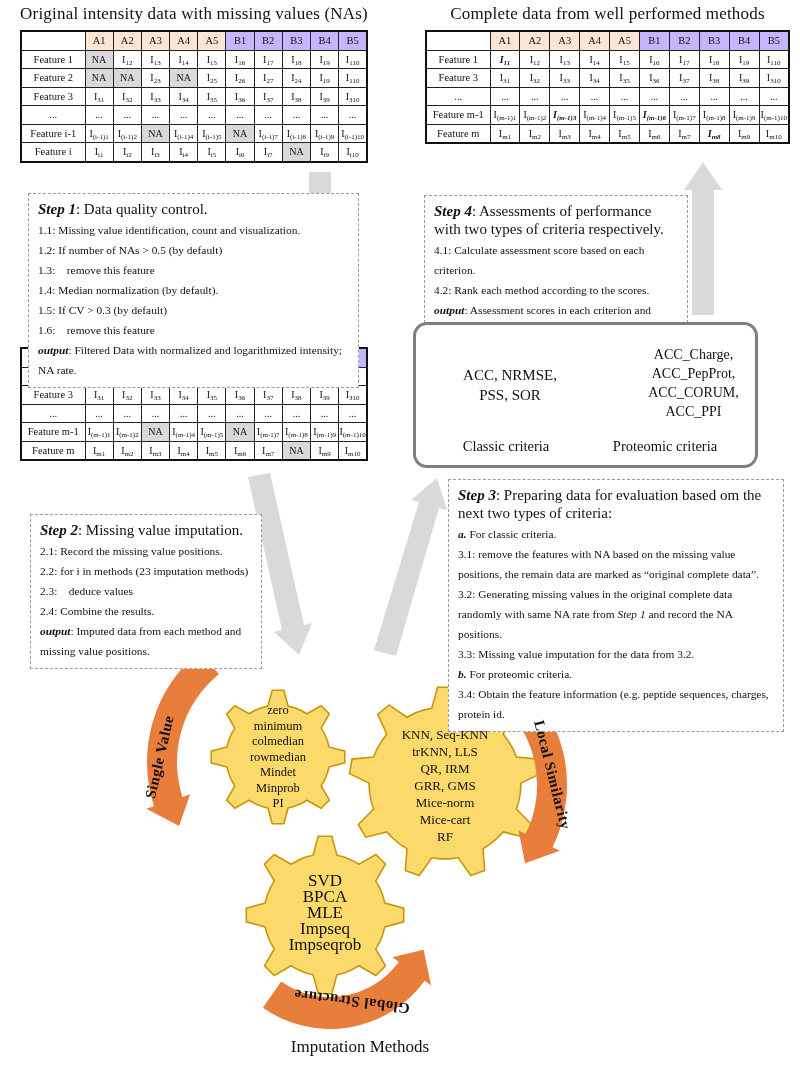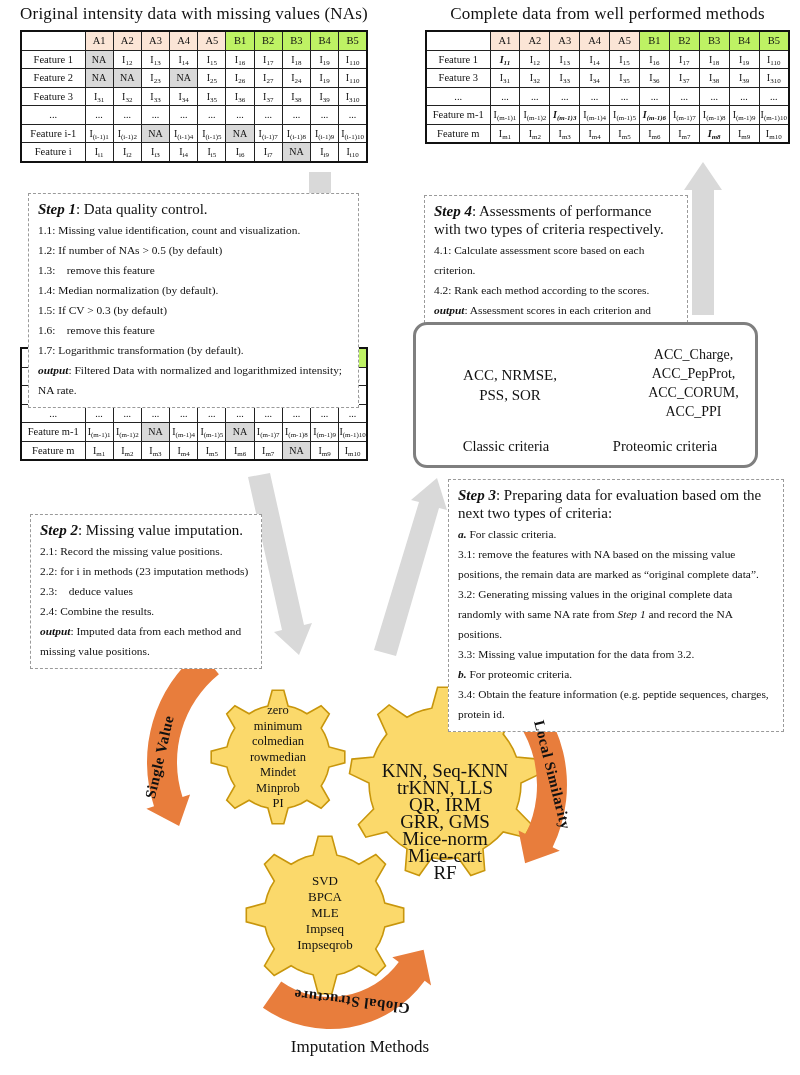--- a/index.html
+++ b/index.html
@@ -6,21 +6,21 @@
   .canvas{position:relative;width:800px;height:1075px;background:#fff;overflow:hidden;
           font-family:"Liberation Serif","DejaVu Serif",serif;color:#111;padding-left:21px;}
   svg.layer{position:absolute;left:0;top:0;}
   .fig-title{position:absolute;text-align:center;font-size:17px;letter-spacing:.2px;}
   .tblwrap{position:absolute;}
   .tblwrap table{border-collapse:collapse;table-layout:fixed;width:100%;border:2px solid #111;}
   .tblwrap td,.tblwrap th{border:1px solid #222;height:17.5px;text-align:center;vertical-align:middle;
       font-size:10px;font-weight:400;padding:0;overflow:hidden;white-space:nowrap;}
   .tblwrap th.blank{background:#fff;}
   .tblwrap th.hA{background:#FBE5D6;font-size:10.5px;}
-  .tblwrap th.hB{background:#bef264;font-size:10.5px;}
+  .tblwrap th.hB{background:#c4b5fd;font-size:10.5px;}
   .tblwrap td.rowlabel{font-size:10.5px;}
   .tblwrap td.na{background:#D9D9D9;}
   .tblwrap sub{font-size:7px;vertical-align:-2px;line-height:0;}
   .stepbox{position:absolute;border:1.6px dashed #9a9a9a;background:#fff;padding:6px 9px 7px 9px;box-sizing:border-box;}
   .step-title{font-size:15px;line-height:18px;margin-bottom:2px;}
   .step-title .sp{font-weight:700;font-style:italic;}
   .step-lines{font-size:11.4px;line-height:20px;}
   .step-lines b i, .step-lines b{font-weight:700;}
   .criteria-panel{position:absolute;border:3px solid #7F7F7F;border-radius:14px;background:#fff;}
   .scroll-text{position:absolute;font-size:15px;line-height:20px;text-align:center;white-space:nowrap;}
@@ -406,21 +406,20 @@
 
   <div class="stepbox" style="left:28px;top:193px;width:331px;font-family:Liberation Serif, serif;">
     <div class="step-title"><span class="sp">Step 1</span><span>: Data quality control.</span></div>
     <div class="step-lines">
         <div>1.1: Missing value identification, count and visualization.</div>
         <div>1.2: If number of NAs &gt; 0.5 (by default)</div>
         <div>1.3:&nbsp;&nbsp;&nbsp;&nbsp;remove this feature</div>
         <div>1.4: Median normalization (by default).</div>
         <div>1.5: If CV &gt; 0.3 (by default)</div>
         <div>1.6:&nbsp;&nbsp;&nbsp;&nbsp;remove this feature</div>
-        <div>1.7: Logarithmic transformation (by default).</div>
         <div><b><i>output</i></b>: Filtered Data with normalized and logarithmized intensity; NA rate.</div>
       </div>
   </div>
 
   <div class="stepbox" style="left:424px;top:195px;width:264px;">
     <div class="step-title"><span class="sp">Step 4</span><span>: Assessments of performance with two types of criteria respectively.</span></div>
     <div class="step-lines">
         <div>4.1: Calculate assessment score based on each criterion.</div>
         <div>4.2: Rank each method according to the scores.</div>
         <div><b><i>output</i></b>: Assessment scores in each criterion and result visualization.</div>
@@ -466,30 +465,30 @@
 
   <div class="gear-text" style="left:278px;top:757px;font-size:12.5px;line-height:15.5px;">
       <div>zero</div>
       <div>minimum</div>
       <div>colmedian</div>
       <div>rowmedian</div>
       <div>Mindet</div>
       <div>Minprob</div>
       <div>PI</div>
     </div>
-  <div class="gear-text" style="left:445px;top:785px;font-size:19px;line-height:17px;margin-top:36px;">
+  <div class="gear-text" style="left:445px;top:785px;font-size:13px;line-height:17px;">
       <div>KNN, Seq-KNN</div>
       <div>trKNN, LLS</div>
       <div>QR, IRM</div>
       <div>GRR, GMS</div>
       <div>Mice-norm</div>
       <div>Mice-cart</div>
       <div>RF</div>
     </div>
-  <div class="gear-text" style="left:325px;top:913px;font-size:13px;line-height:16px;">
+  <div class="gear-text" style="left:325px;top:913px;font-size:17px;line-height:16px;">
       <div>SVD</div>
       <div>BPCA</div>
       <div>MLE</div>
       <div>Impseq</div>
       <div>Impseqrob</div>
     </div>
 
   <div class="arrow-label" style="left:160px;top:757px;transform:translate(-50%,-50%) rotate(-77deg);">Single Value</div>
   <div class="arrow-label" style="left:552px;top:775px;transform:translate(-50%,-50%) rotate(76deg);">Local Similarity</div>
   <div class="arrow-label" style="left:352px;top:1001px;transform:translate(-50%,-50%) rotate(187deg);">Global Structure</div>

